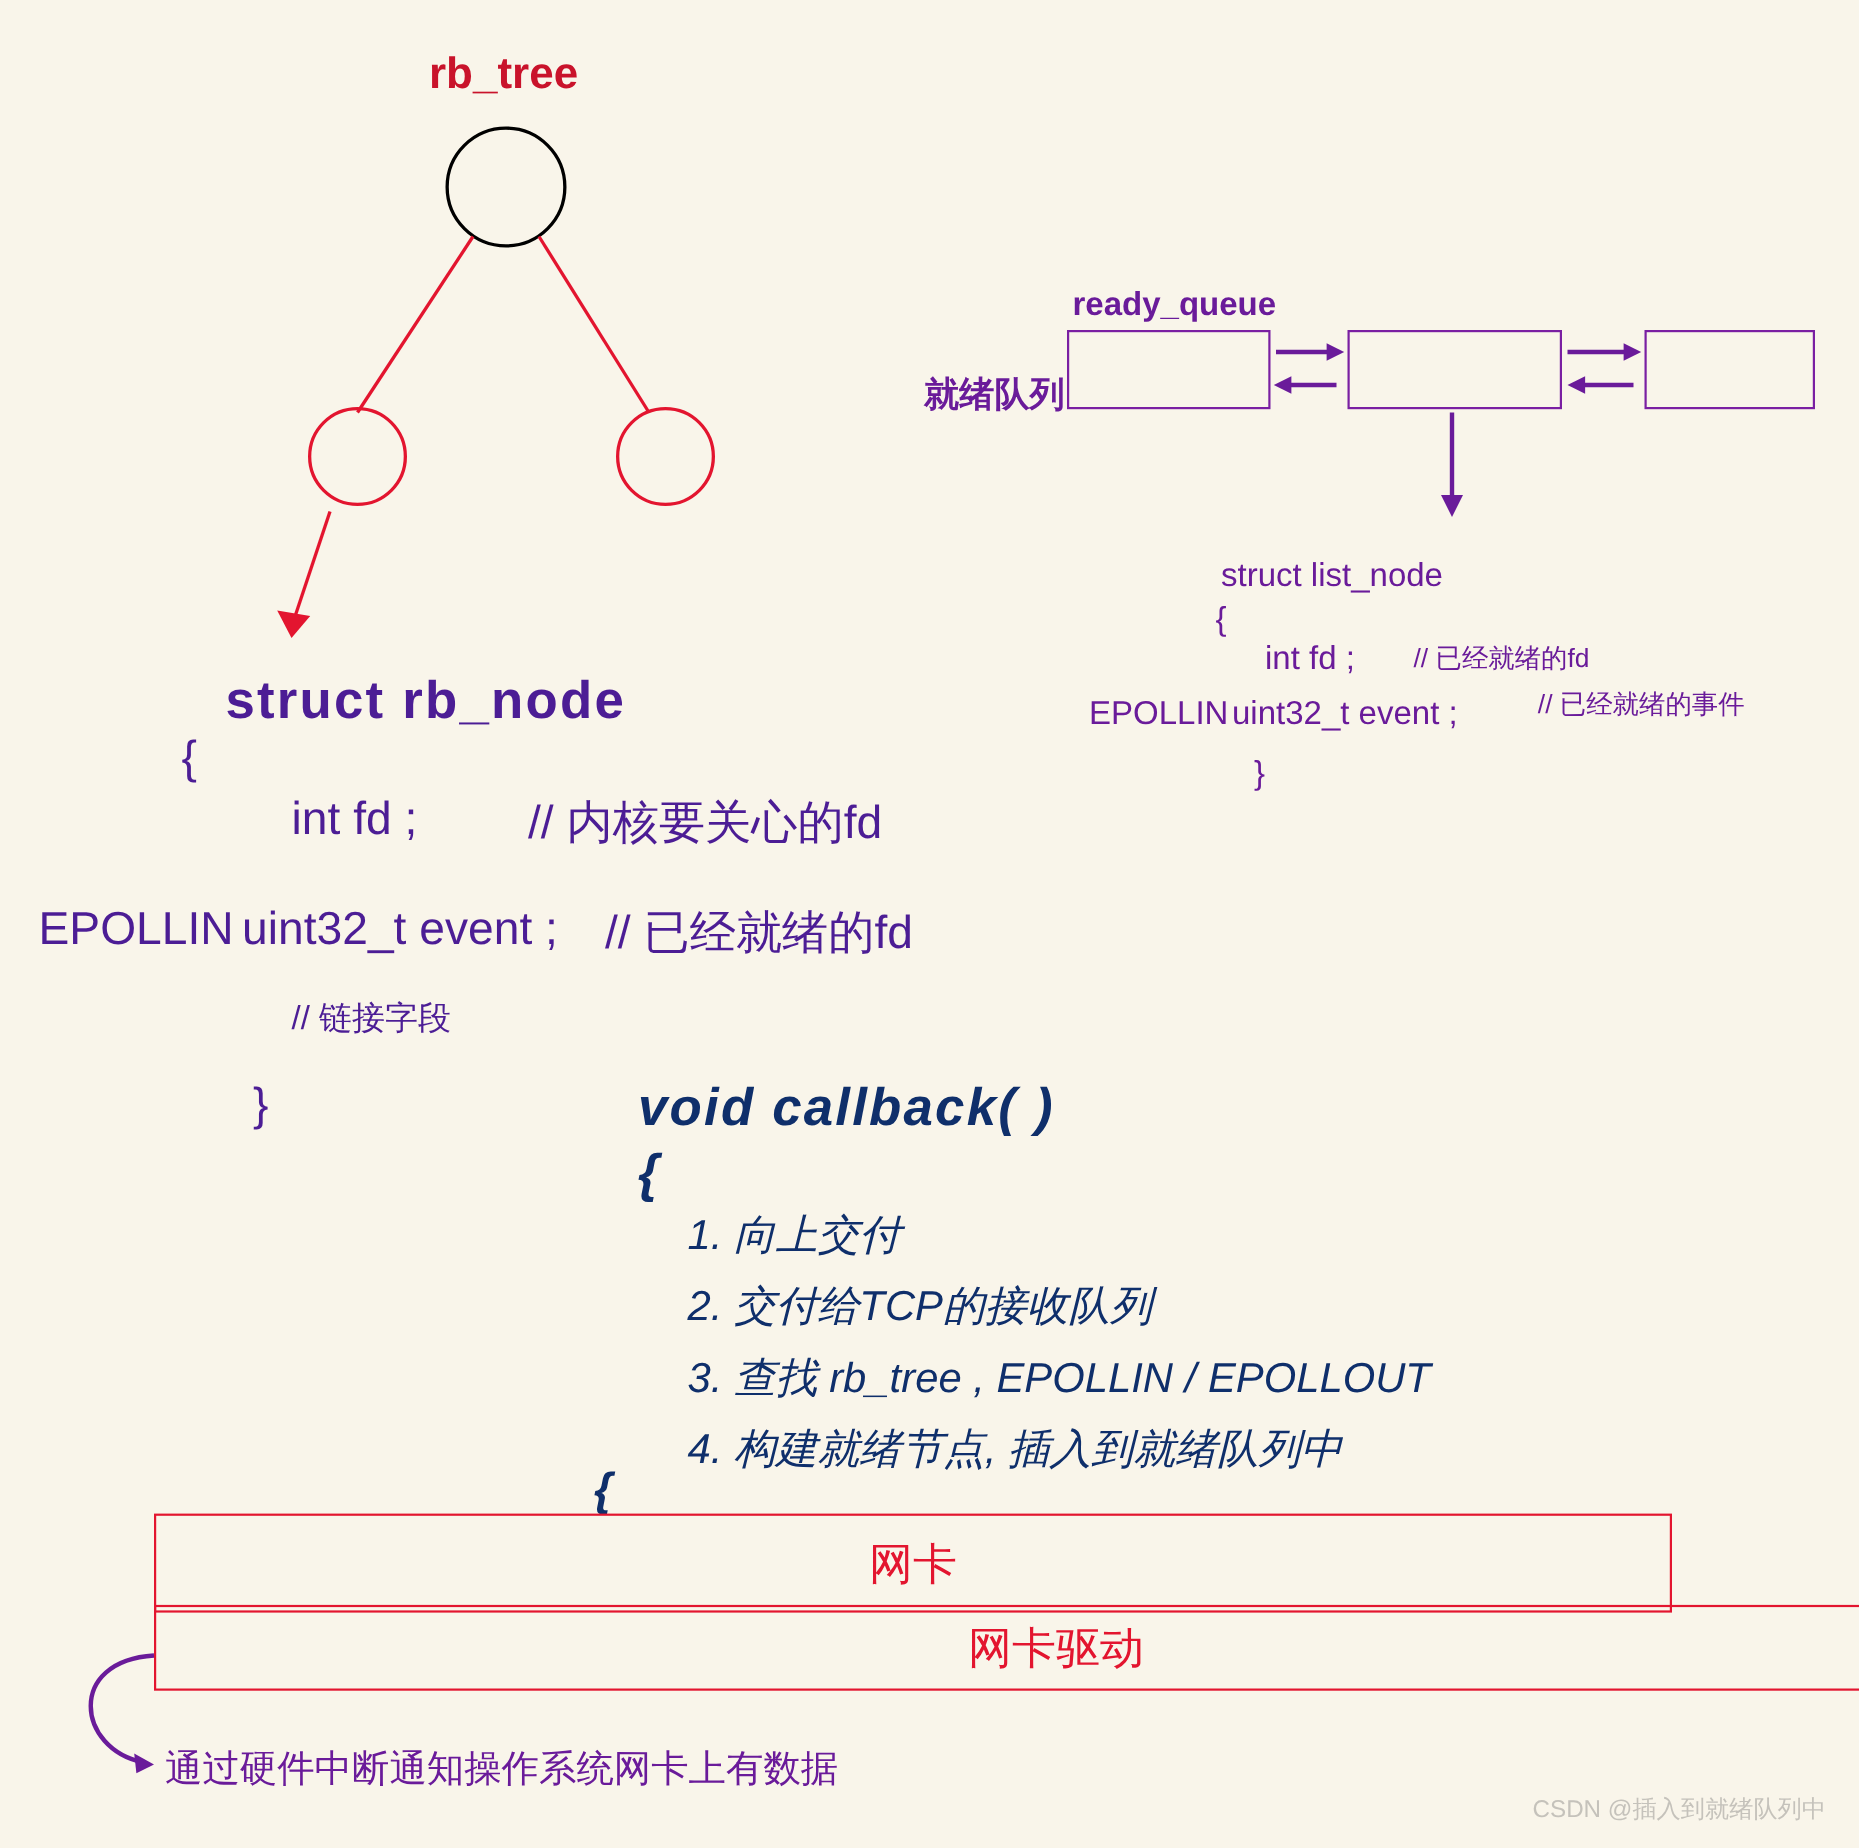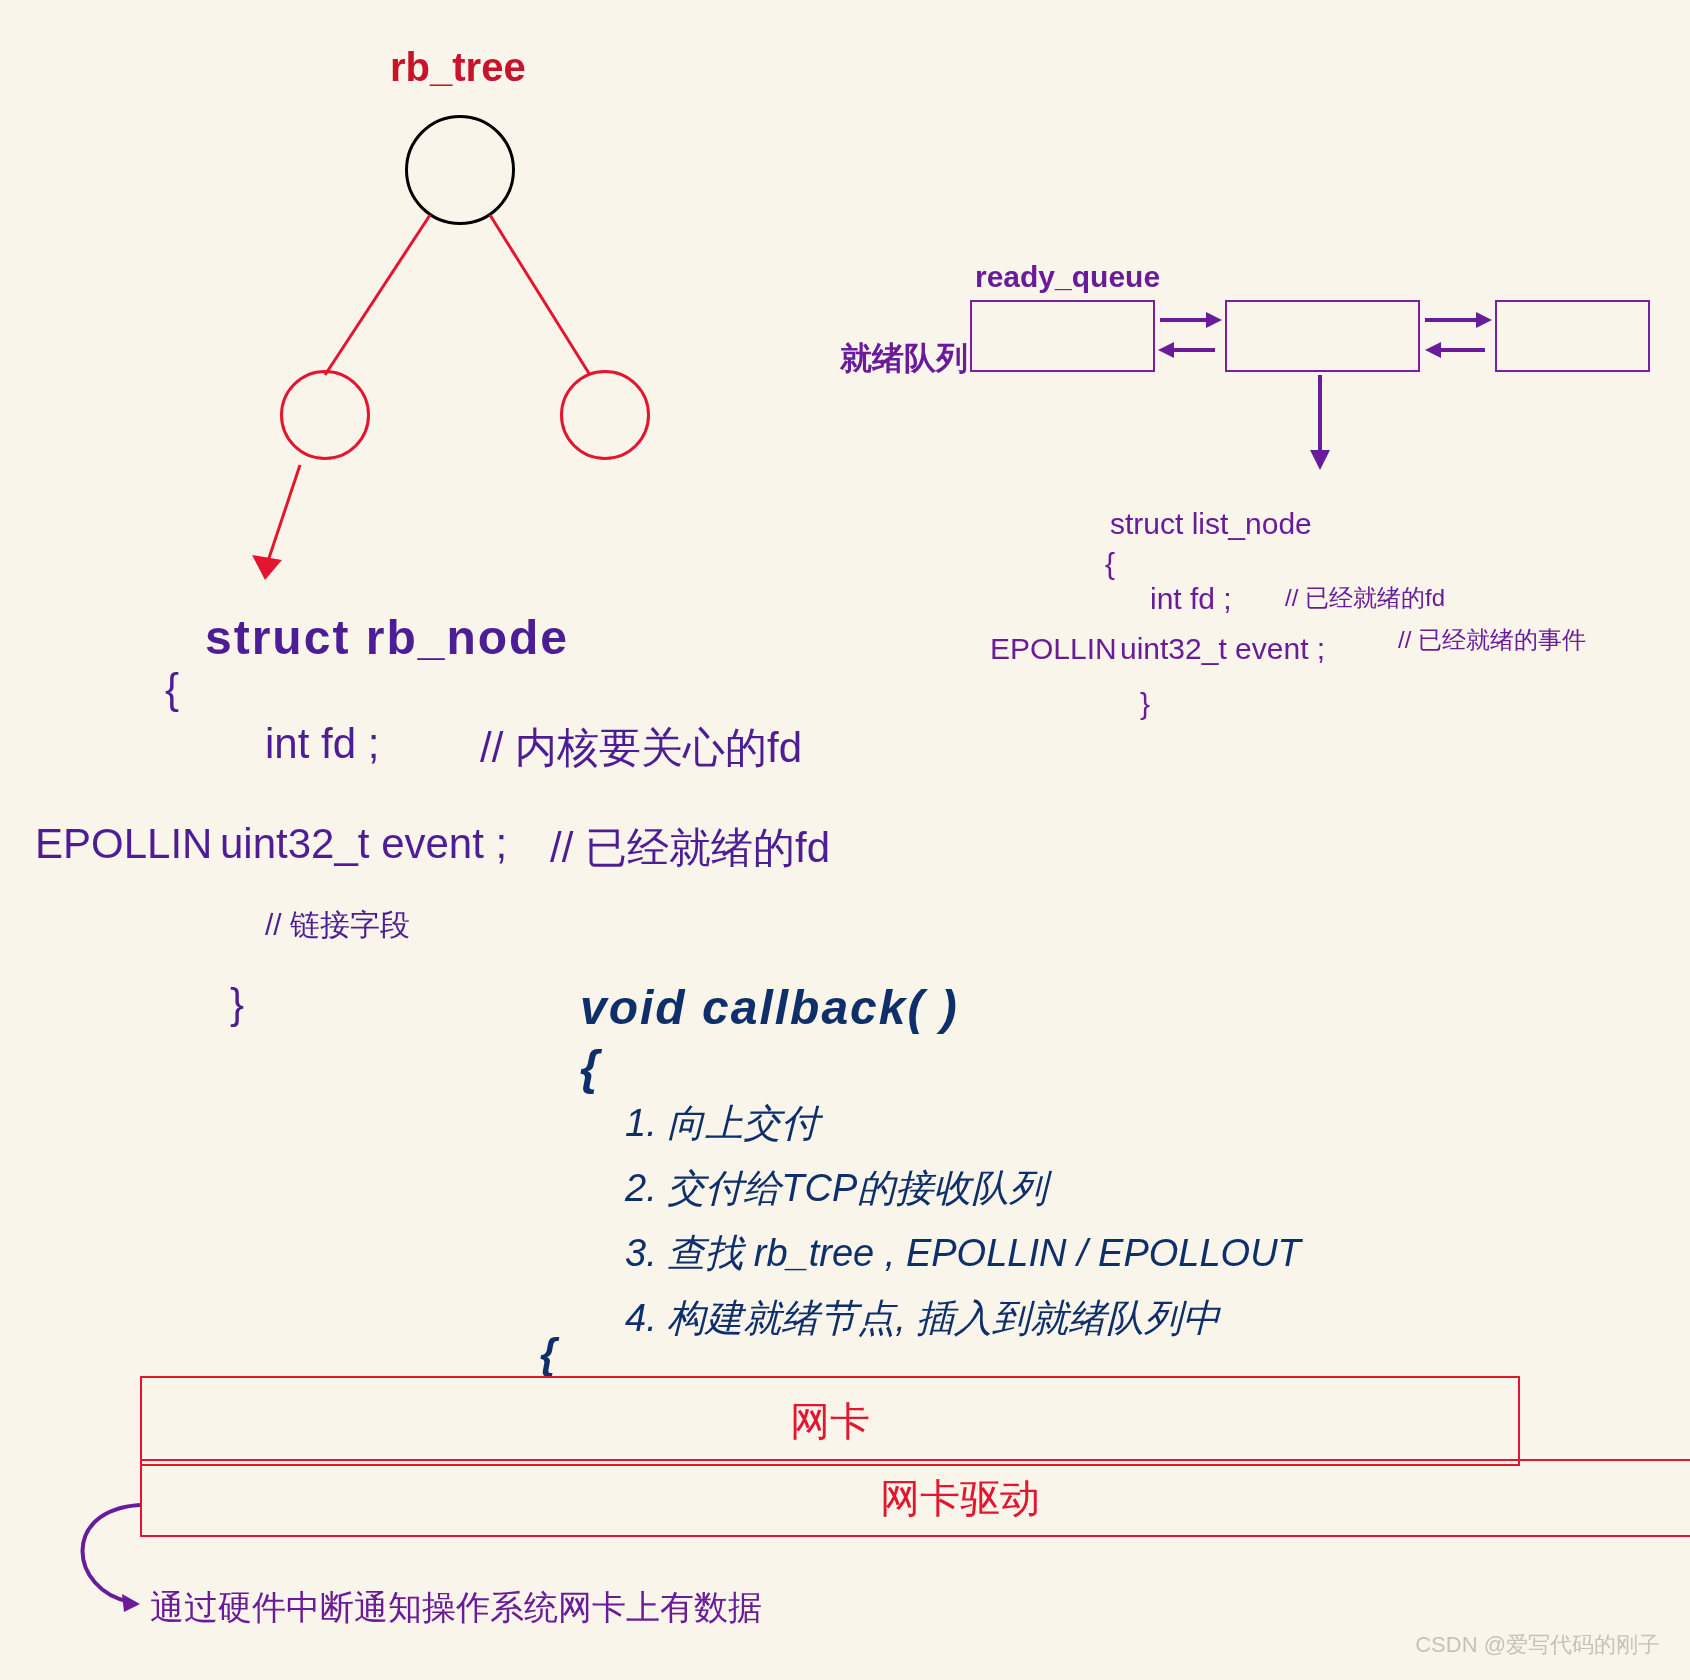--- a/index.html
+++ b/index.html
@@ -119,13 +119,13 @@
   <span>网卡</span>
 </div>
 
 <svg style="left:0; top:0;" width="400" height="1700">
   <path d="M140 1505 C 60 1510, 70 1590, 130 1602" stroke="#6a1b9a" stroke-width="4" fill="none"></path>
   <polygon points="140,1604 122,1594 124,1612" fill="#6a1b9a"></polygon>
 </svg>
 
 <div class="abs interrupt-text" style="left:150px; top:1585px;">通过硬件中断通知操作系统网卡上有数据</div>
 
-<div class="abs watermark" style="right:30px; bottom:20px;">CSDN @爱写代码的刚子</div>
+<div class="abs watermark" style="right:30px; bottom:20px;">CSDN @插入到就绪队列中</div>
 
 </body></html>

